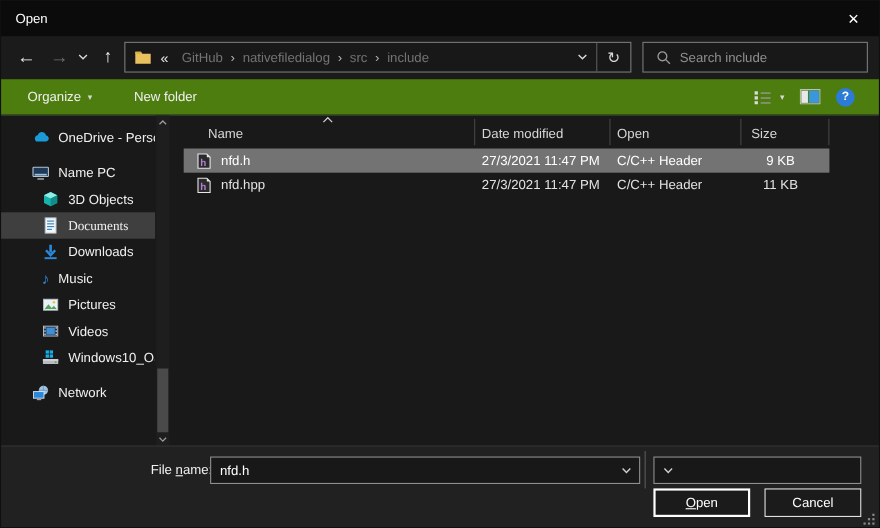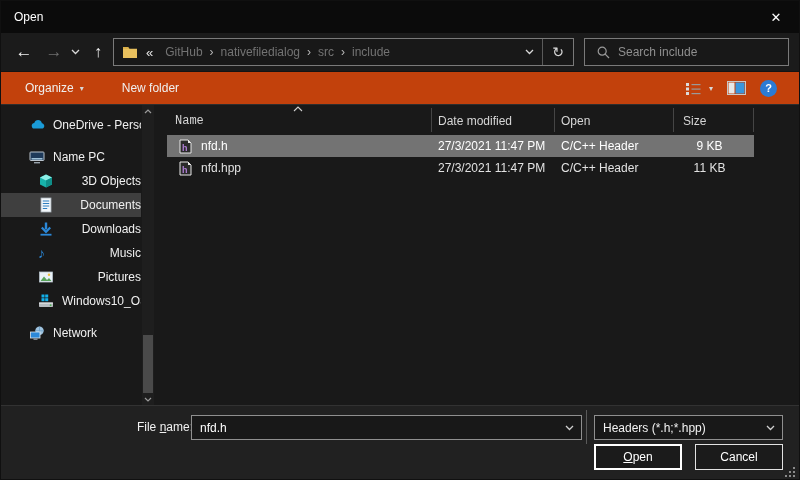--- a/index.html
+++ b/index.html
@@ -35,39 +35,39 @@
                  align-items:center; justify-content:center; color:#d8d8d8; font-size:14px; }
 
   .searchbox{ position:absolute; left:583px; top:5px; width:205px; height:28px; background:#181818;
               border:1px solid #7a7a7a; display:flex; align-items:center; }
   .searchbox svg{ margin:0 8px 0 12px; flex:none; }
   .searchbox input{ flex:1; min-width:0; background:transparent; border:none; outline:none;
                     color:#cfcfcf; font-size:12px; font-family:"Liberation Sans", sans-serif; }
   .searchbox input::placeholder{ color:#8f8f8f; }
 
   
-  .toolbar{ position:absolute; left:0; top:70px; width:100%; height:34px; background:#c2410c;
+  .toolbar{ position:absolute; left:0; top:70px; width:100%; height:34px; background:#4d7c0f;
             border-top:1px solid #141414; border-bottom:1px solid #2d2d2d;
             display:flex; align-items:center; }
   .tb-btn{ display:flex; align-items:center; gap:6px; color:#f0f0f0; padding:0 10px; height:100%;
            cursor:pointer; }
   .tb-organize{ margin-left:14px; }
   .tb-newfolder{ margin-left:18px; }
   .dd-arrow{ font-size:8px; color:#d8d8d8; }
   .tb-right{ margin-left:auto; display:flex; align-items:center; gap:14px; padding-right:22px; }
   .help-icon{ width:17px; height:17px; border-radius:50%; background:#2c7bd4; color:#fff;
               display:flex; align-items:center; justify-content:center; font-size:11px;
               font-weight:bold; cursor:pointer; }
 
   
   .sidebar{ position:absolute; left:0; top:104px; width:160px; height:300px; }
   .side-item{ display:flex; align-items:center; gap:8px; height:24px; width:140px;
               padding-left:28px; cursor:pointer; white-space:nowrap; overflow:hidden; }
-  .side-item.lvl1{ padding-left:37px;justify-content:space-between; }
-  .side-item.selected{ background:#3f3f3f; }
+  .side-item.lvl1{ padding-left:37px; }
+  .side-item.selected{ background:#3f3f3f;font-family:Liberation Serif, serif; }
   .side-item .icon16{ flex:none; }
   .side-gap{ margin-top:8px; }
   .side-label{ color:#f0f0f0; overflow:hidden; white-space:nowrap; }
 
   .side-scroll{ position:absolute; right:7px; top:0; width:12px; height:300px; background:#1e1e1e; }
   .scroll-chev{ position:absolute; left:0; width:12px; height:12px; display:flex; align-items:center;
                 justify-content:center; }
   .scroll-thumb{ position:absolute; left:1px; width:10px; top:230px; height:58px; background:#4a4a4a; }
 
   
@@ -248,20 +248,33 @@
     <div class="side-item lvl1">
       <svg class="icon16" width="16" height="16" viewBox="0 0 16 16">
         <rect x="1.5" y="3" width="13" height="10" fill="#e9f2f9" stroke="#b5c0c9" stroke-width="0.8"></rect>
         <path d="M2.5 12l3.5-4.5 3 3.5 2-2 2.5 3z" fill="#58a35a"></path>
         <circle cx="11" cy="5.8" r="1.2" fill="#f0c040"></circle>
       </svg>
       <span class="side-label">Pictures</span>
     </div>
     <div class="side-item lvl1">
       <svg class="icon16" width="16" height="16" viewBox="0 0 16 16">
+        <rect x="1.5" y="3.5" width="13" height="9" fill="#243447" stroke="#c2cdd6" stroke-width="0.8"></rect>
+        <rect x="4.2" y="4.8" width="7.6" height="6.4" fill="#3f8fd6"></rect>
+        <rect x="2.3" y="4.5" width="1.2" height="1.2" fill="#e8e8e8"></rect>
+          <rect x="2.3" y="7.4" width="1.2" height="1.2" fill="#e8e8e8"></rect>
+          <rect x="2.3" y="10.3" width="1.2" height="1.2" fill="#e8e8e8"></rect>
+        <rect x="12.5" y="4.5" width="1.2" height="1.2" fill="#e8e8e8"></rect>
+          <rect x="12.5" y="7.4" width="1.2" height="1.2" fill="#e8e8e8"></rect>
+          <rect x="12.5" y="10.3" width="1.2" height="1.2" fill="#e8e8e8"></rect>
+      </svg>
+      <span class="side-label">Videos</span>
+    </div>
+    <div class="side-item lvl1">
+      <svg class="icon16" width="16" height="16" viewBox="0 0 16 16">
         <rect x="3.5" y="1.5" width="3" height="3" fill="#12b0ea"></rect>
           <rect x="7.2" y="1.5" width="3" height="3" fill="#12b0ea"></rect>
         <rect x="3.5" y="5.2" width="3" height="3" fill="#12b0ea"></rect>
           <rect x="7.2" y="5.2" width="3" height="3" fill="#12b0ea"></rect>
         <rect x="1" y="9.5" width="14" height="4.5" rx="0.8" fill="#b8bcc0"></rect>
         <rect x="1" y="9.5" width="14" height="1.4" fill="#d8dcde"></rect>
         <circle cx="12.6" cy="12.2" r="0.9" fill="#4caf50"></circle>
       </svg>
       <span class="side-label">Windows10_OS (</span>
     </div>
@@ -288,21 +301,21 @@
           </svg>
       </div>
     </div>
   </div>
 
   <div class="list-area">
     <div class="col-header">
       <svg class="sort-chev" width="10" height="6" viewBox="0 0 10 6">
           <polyline points="1,5 5,1 9,5" fill="none" stroke="#cfcfcf" stroke-width="1.1"></polyline>
         </svg>
-      <span class="col-label" style="left:14px;font-family:Liberation Mono, monospace;">Name</span>
+      <span class="col-label" style="left:28px;">Name</span>
       <span class="col-label" style="left:277px;">Date modified</span>
       <span class="col-label" style="left:400px;">Open</span>
       <span class="col-label" style="left:522px;">Size</span>
       <div class="col-sep" style="left:270px;"></div>
       <div class="col-sep" style="left:393px;"></div>
       <div class="col-sep" style="left:512px;"></div>
       <div class="col-sep" style="left:592px;"></div>
     </div>
 
     <div class="file-row selected" style="top:30px;">
@@ -338,21 +351,20 @@
       <div class="combo-dd">
         <svg width="9" height="6" viewBox="0 0 9 6">
             <polyline points="1,1 4.5,4.5 8,1" fill="none" stroke="#cfcfcf" stroke-width="1.3"></polyline>
           </svg>
       </div>
     </div>
 
     <div class="footer-vsep"></div>
 
     <div class="combo combo-filetype">
-      <span class="sel-text">Headers (*.h;*.hpp)</span>
       <div class="combo-dd">
         <svg width="9" height="6" viewBox="0 0 9 6">
             <polyline points="1,1 4.5,4.5 8,1" fill="none" stroke="#cfcfcf" stroke-width="1.3"></polyline>
           </svg>
       </div>
     </div>
 
     <div class="btn btn-open">
         <span><span class="mnemonic">O</span><span>pen</span></span>
       </div>

